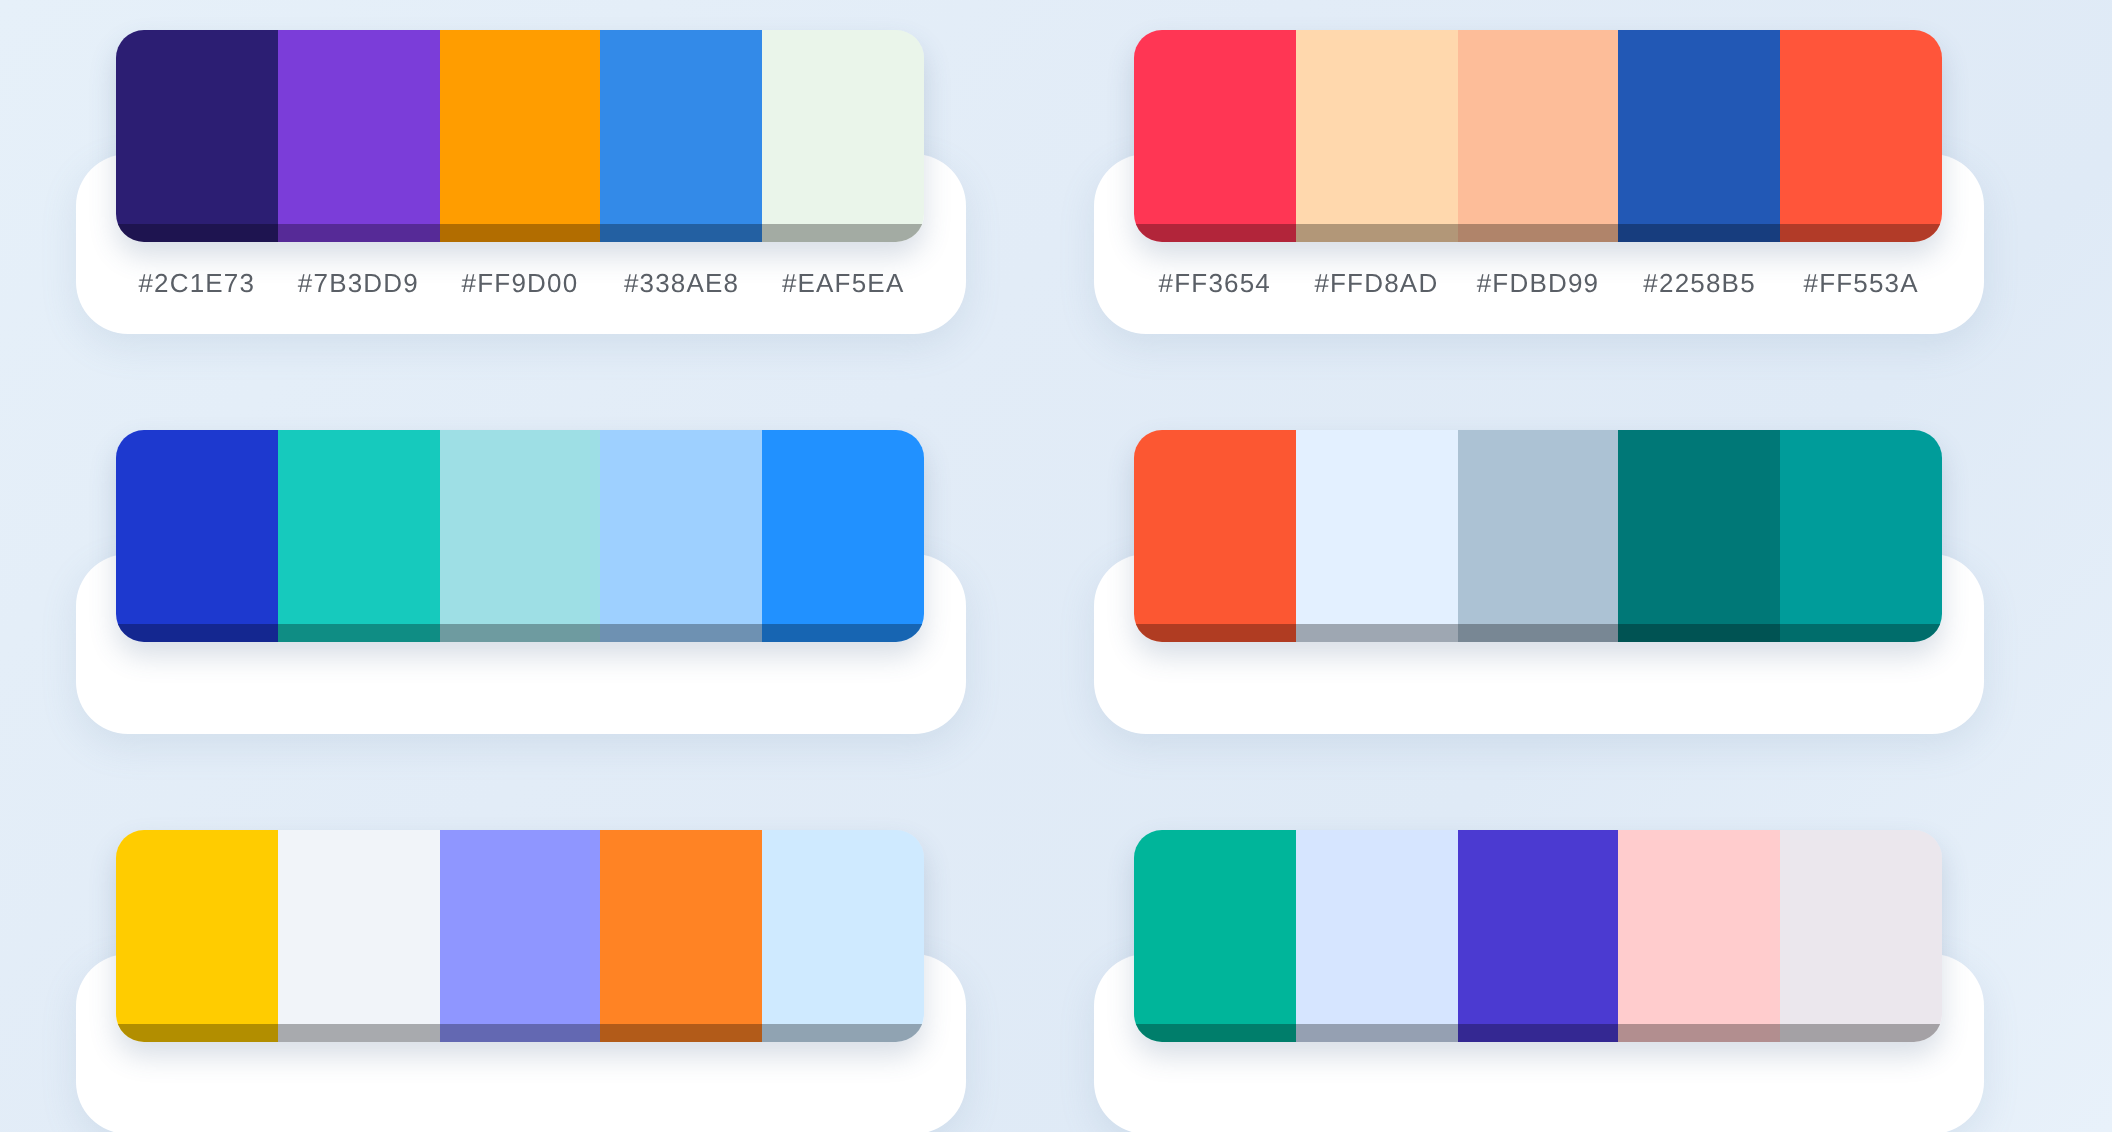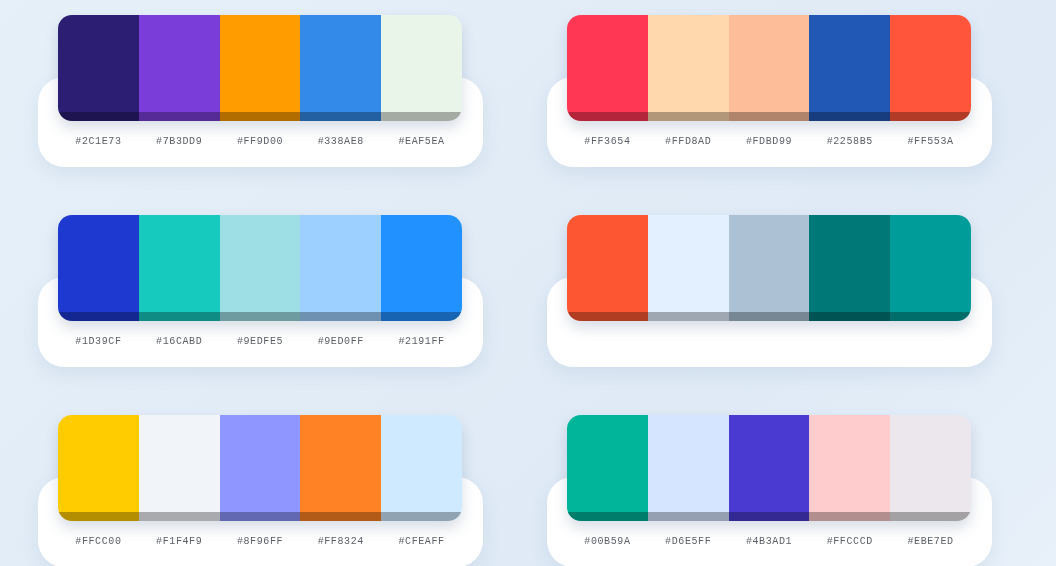--- a/index.html
+++ b/index.html
@@ -76,22 +76,22 @@
     left: 20px;
     top: 112px;
     width: 404px;
     height: 28px;
     display: flex;
     align-items: center;
   }
   .hex-label {
     flex: 1 1 0;
     text-align: center;
-    font-family: Liberation Mono, monospace;
-    font-size: 10px;
+    font-family: Liberation Sans, sans-serif;
+    font-size: 13px;
     letter-spacing: 0.6px;
     color: #5a5f66;
     white-space: nowrap;
   }
 </style>
 </head>
 <body>
 
 <div id="stage">
     <div class="palette-card row-1 col-left">
@@ -160,27 +160,20 @@
         <div class="swatch" style="background: rgb(158, 223, 229);">
           <div class="swatch-lip"></div>
         </div>
         <div class="swatch" style="background: rgb(158, 208, 255);">
           <div class="swatch-lip"></div>
         </div>
         <div class="swatch" style="background: rgb(33, 145, 255);">
           <div class="swatch-lip"></div>
         </div>
       </div>
-      <div class="hex-row">
-        <div class="hex-label">#1D39CF</div>
-        <div class="hex-label">#16CABD</div>
-        <div class="hex-label">#9EDFE5</div>
-        <div class="hex-label">#9ED0FF</div>
-        <div class="hex-label">#2191FF</div>
-      </div>
     </div>
     <div class="palette-card row-2 col-right">
       <div class="card-panel"></div>
       <div class="swatch-bar">
         <div class="swatch" style="background: rgb(252, 87, 50);">
           <div class="swatch-lip"></div>
         </div>
         <div class="swatch" style="background: rgb(227, 240, 255);">
           <div class="swatch-lip"></div>
         </div>
@@ -207,48 +200,34 @@
         <div class="swatch" style="background: rgb(143, 150, 255);">
           <div class="swatch-lip"></div>
         </div>
         <div class="swatch" style="background: rgb(255, 131, 36);">
           <div class="swatch-lip"></div>
         </div>
         <div class="swatch" style="background: rgb(207, 234, 255);">
           <div class="swatch-lip"></div>
         </div>
       </div>
-      <div class="hex-row">
-        <div class="hex-label">#FFCC00</div>
-        <div class="hex-label">#F1F4F9</div>
-        <div class="hex-label">#8F96FF</div>
-        <div class="hex-label">#FF8324</div>
-        <div class="hex-label">#CFEAFF</div>
-      </div>
     </div>
     <div class="palette-card row-3 col-right">
       <div class="card-panel"></div>
       <div class="swatch-bar">
         <div class="swatch" style="background: rgb(0, 181, 154);">
           <div class="swatch-lip"></div>
         </div>
         <div class="swatch" style="background: rgb(214, 229, 255);">
           <div class="swatch-lip"></div>
         </div>
         <div class="swatch" style="background: rgb(75, 58, 209);">
           <div class="swatch-lip"></div>
         </div>
         <div class="swatch" style="background: rgb(255, 204, 205);">
           <div class="swatch-lip"></div>
         </div>
         <div class="swatch" style="background: rgb(235, 231, 237);">
           <div class="swatch-lip"></div>
         </div>
       </div>
-      <div class="hex-row">
-        <div class="hex-label">#00B59A</div>
-        <div class="hex-label">#D6E5FF</div>
-        <div class="hex-label">#4B3AD1</div>
-        <div class="hex-label">#FFCCCD</div>
-        <div class="hex-label">#EBE7ED</div>
-      </div>
     </div>
   </div>
 
 </body></html>

